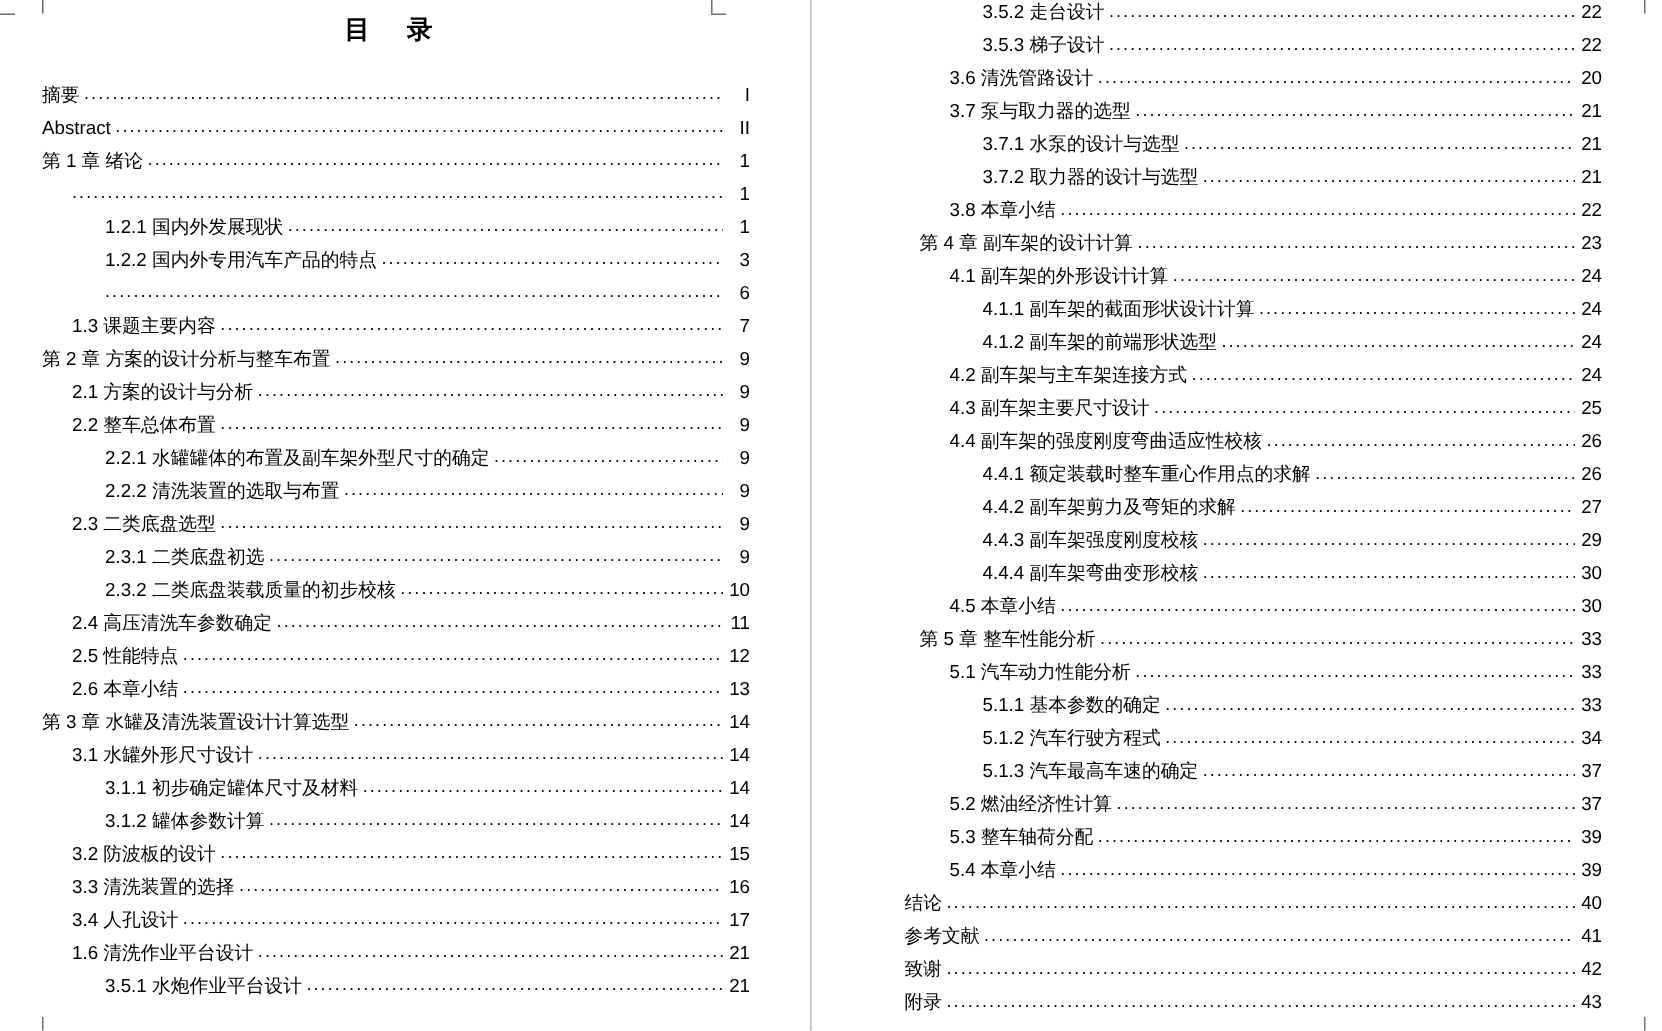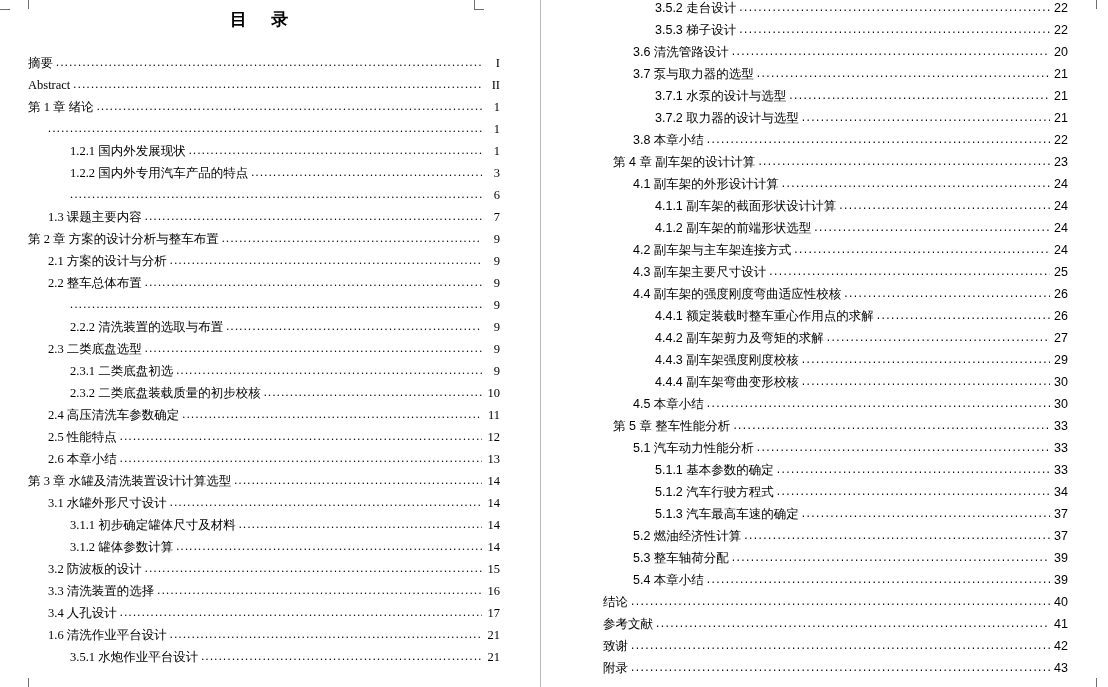--- a/index.html
+++ b/index.html
@@ -28,21 +28,20 @@
     height: 687px;
     background: #b9b9b9;
   }
   .col {
     width: 540px;
     position: relative;
     box-sizing: border-box;
   }
   .col-left {
     padding: 0 40px 0 28px;
-    font-family: Liberation Serif, serif;
   }
   .col-right {
     width: 568px;
     padding: 0 40px 0 63px;
   }
   .crop-mark {
     position: absolute;
     background: #6f6f6f;
   }
   .doc-title {
@@ -160,20 +159,21 @@
           <span class="label">2.1  方案的设计与分析</span>
           <span class="dots">................................................................................................................................................................</span>
           <span class="pg">9</span>
         </li>
         <li class="toc-row lvl1">
           <span class="label">2.2  整车总体布置</span>
           <span class="dots">................................................................................................................................................................</span>
           <span class="pg">9</span>
         </li>
         <li class="toc-row lvl2">
+          <span class="label">2.2.1 水罐罐体的布置及副车架外型尺寸的确定</span>
           <span class="dots">................................................................................................................................................................</span>
           <span class="pg">9</span>
         </li>
         <li class="toc-row lvl2">
           <span class="label">2.2.2 清洗装置的选取与布置</span>
           <span class="dots">................................................................................................................................................................</span>
           <span class="pg">9</span>
         </li>
         <li class="toc-row lvl1">
           <span class="label">2.3  二类底盘选型</span>

